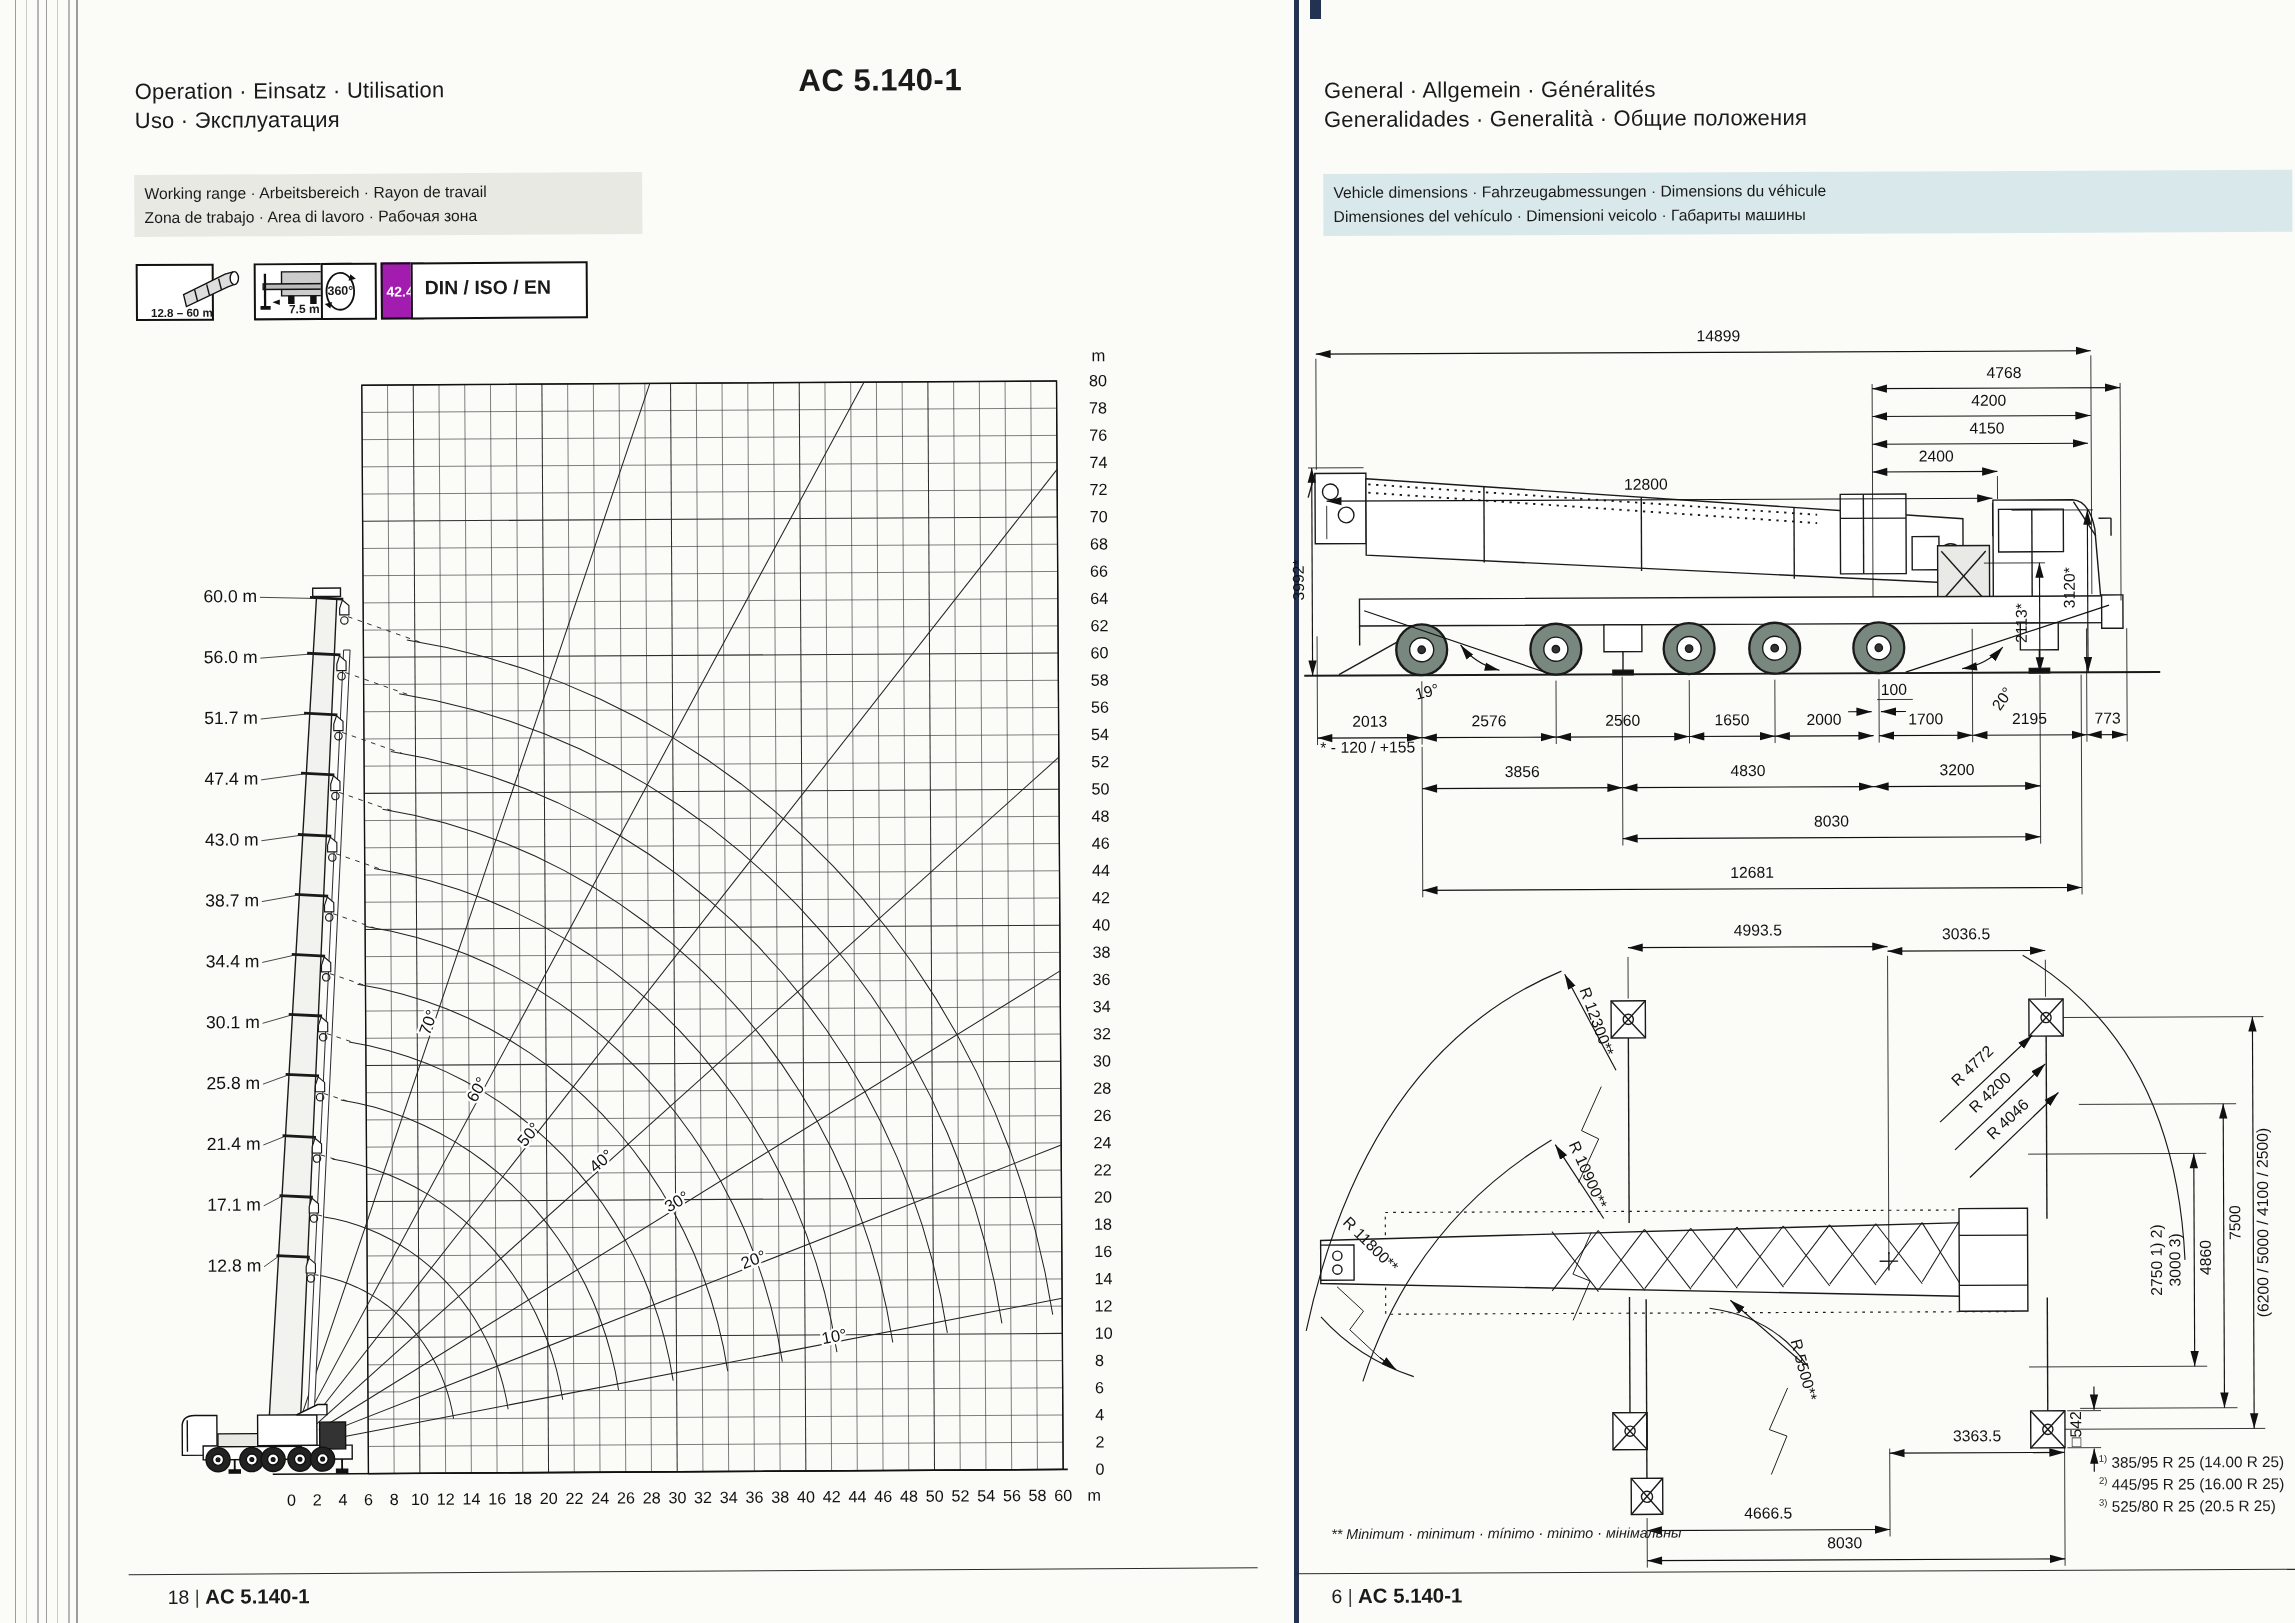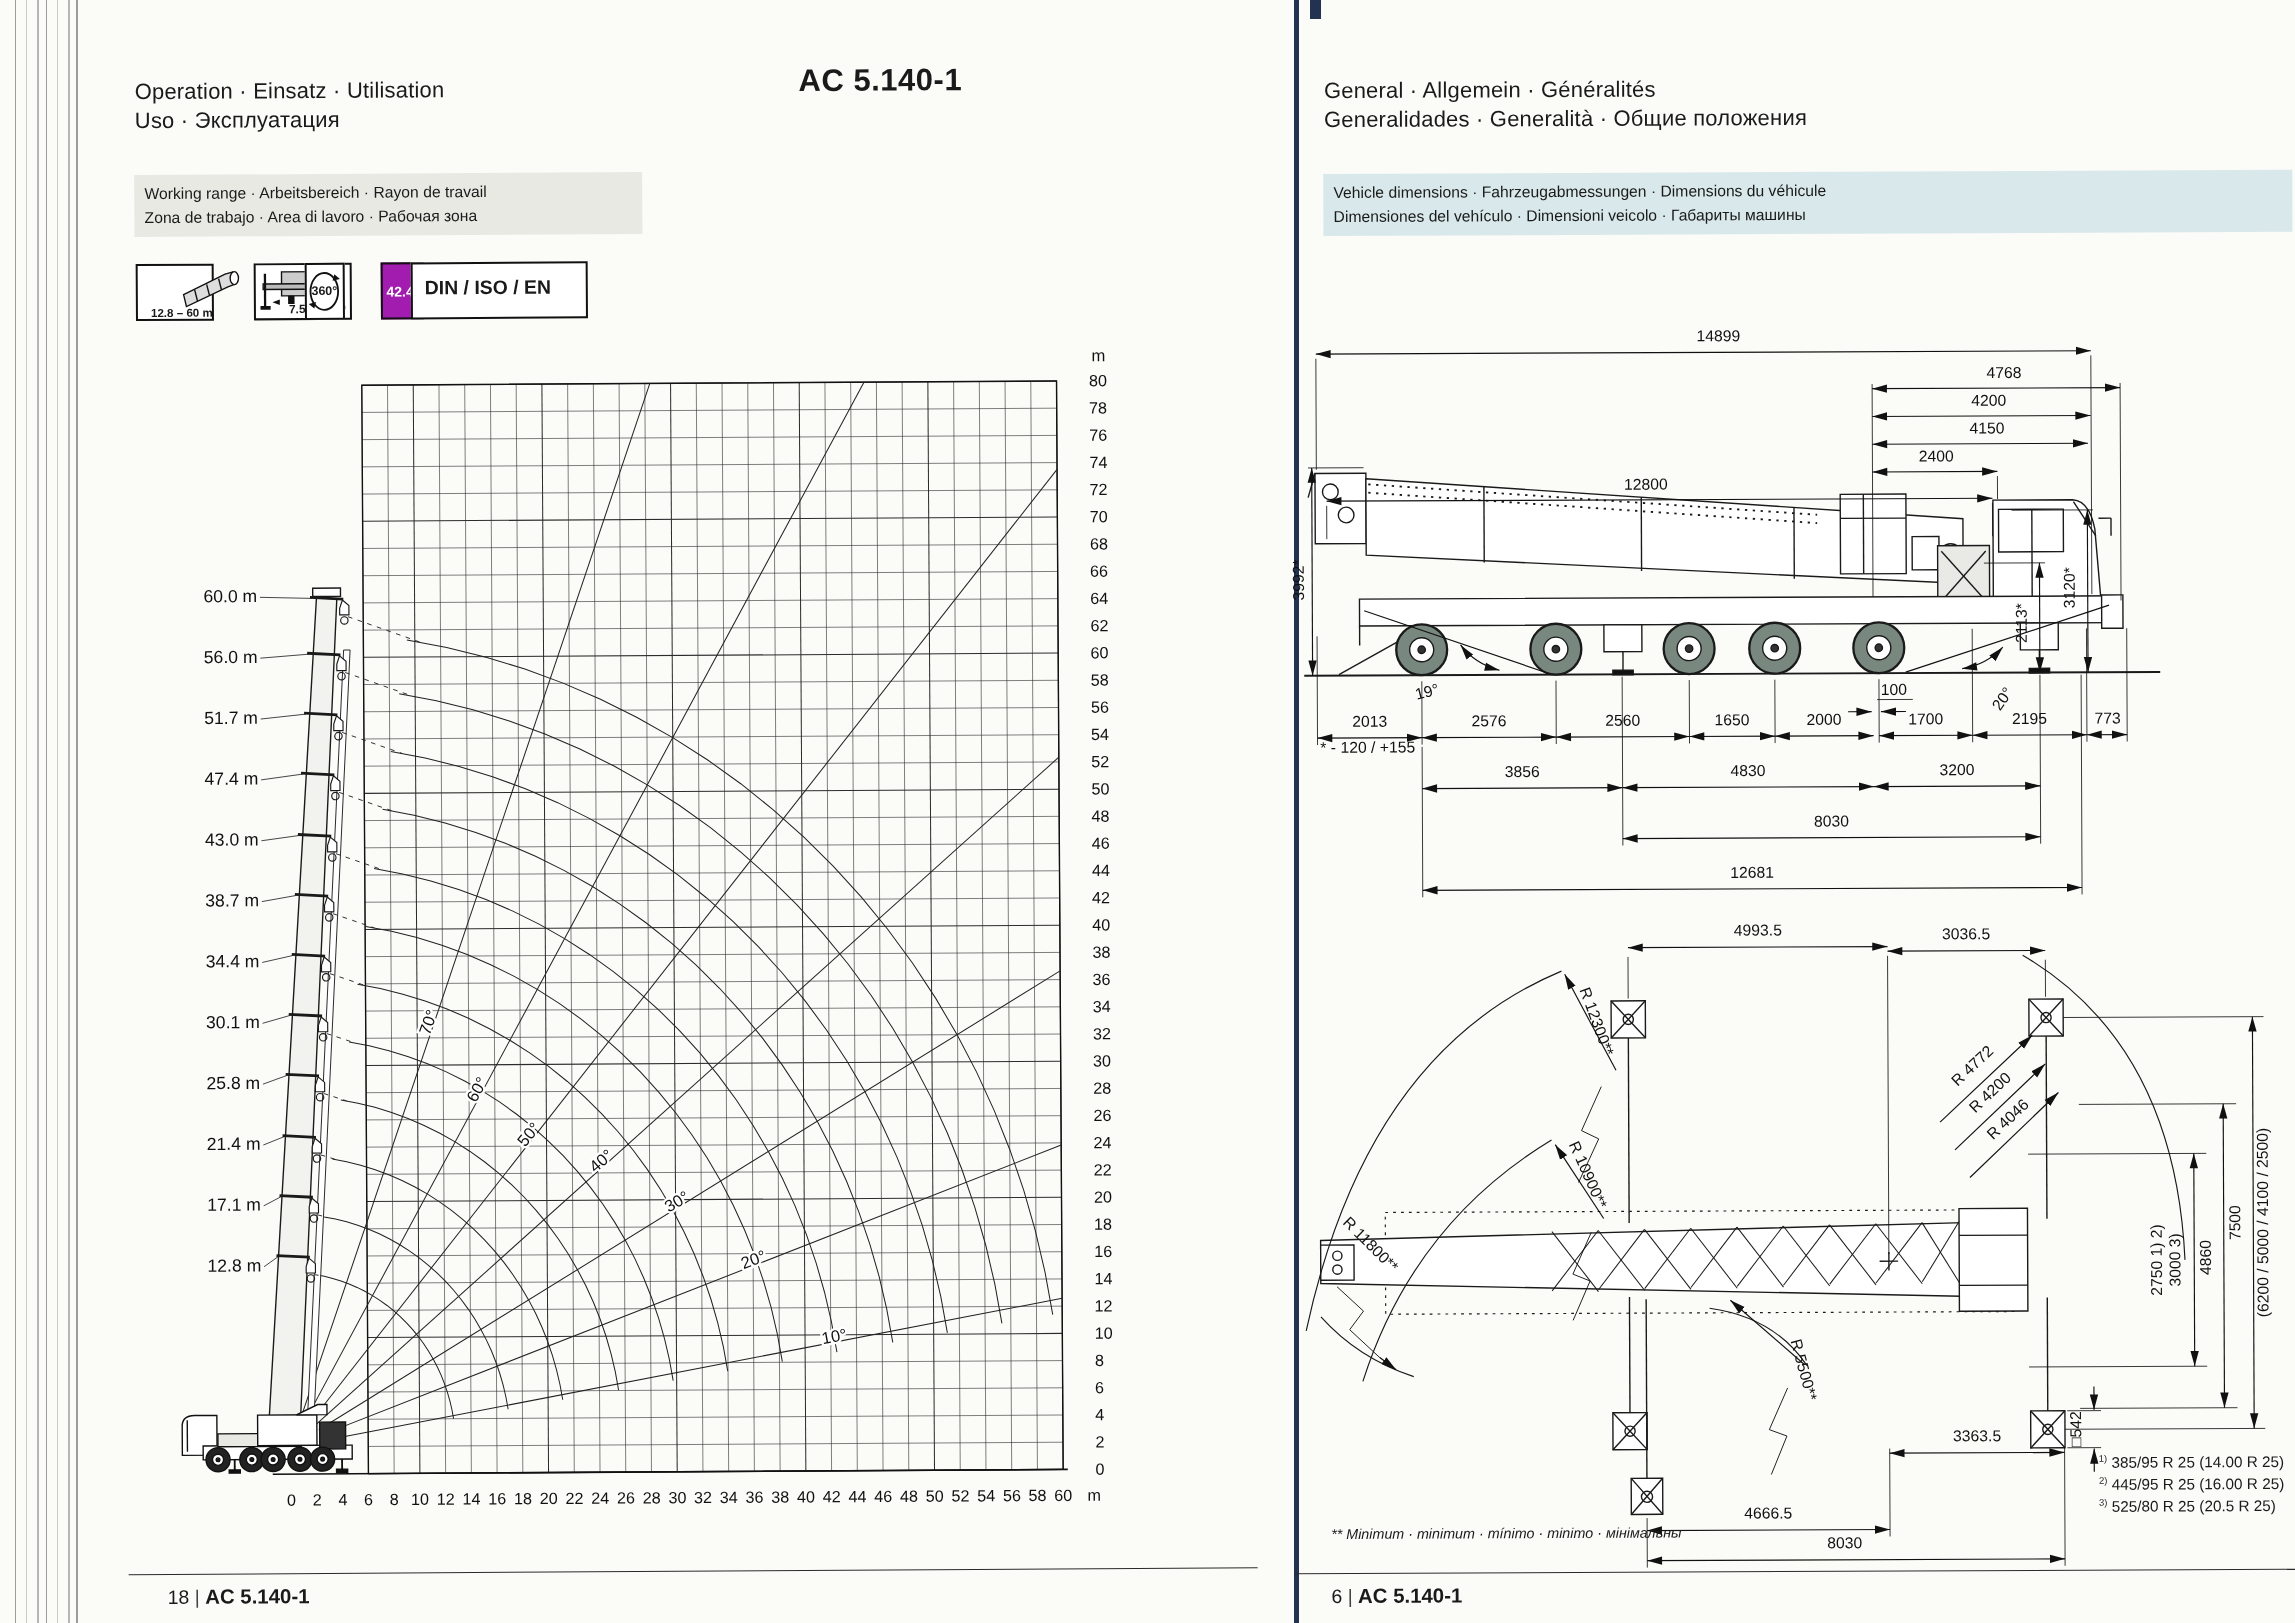--- a/index.html
+++ b/index.html
@@ -68,21 +68,21 @@
         <rect x="10" y="88" width="22" height="8" fill="#111"></rect>
         <rect x="172" y="88" width="22" height="8" fill="#111"></rect>
         <rect x="70" y="66" width="14" height="18" fill="#111"></rect>
         <rect x="118" y="66" width="14" height="18" fill="#111"></rect>
         <path d="M36,80 L52,74 L52,86 Z" fill="#111"></path>
         <path d="M168,80 L152,74 L152,86 Z" fill="#111"></path>
       </svg>
       <div class="icon-label" style="left:33px;top:37px;font-size:12px;">7.5 m</div>
     </div>
 
-    <div class="icon-box" style="left:308px;top:261px;width:40px;height:57px;">
+    <div class="icon-box" style="left:324px;top:261px;width:56px;height:57px;">
       <svg width="35" height="53" viewBox="0 0 76 114">
         <ellipse cx="38" cy="57" rx="30" ry="40" fill="none" stroke="#111" stroke-width="4"></ellipse>
         <path d="M60,20 L72,30 L56,34 Z" fill="#111"></path>
         <path d="M16,94 L4,84 L20,80 Z" fill="#111"></path>
       </svg>
       <div class="icon-label" style="left:4.6px;top:19.4px;font-size:12.5px;">360°</div>
     </div>
 
     <div class="icon-box" style="left:384px;top:261px;width:43px;height:57px;background:#a21caf;">
       <div class="icon-label" style="left:3.7px;top:18.5px;font-size:14px;color:#fff;">42.4 t</div>

